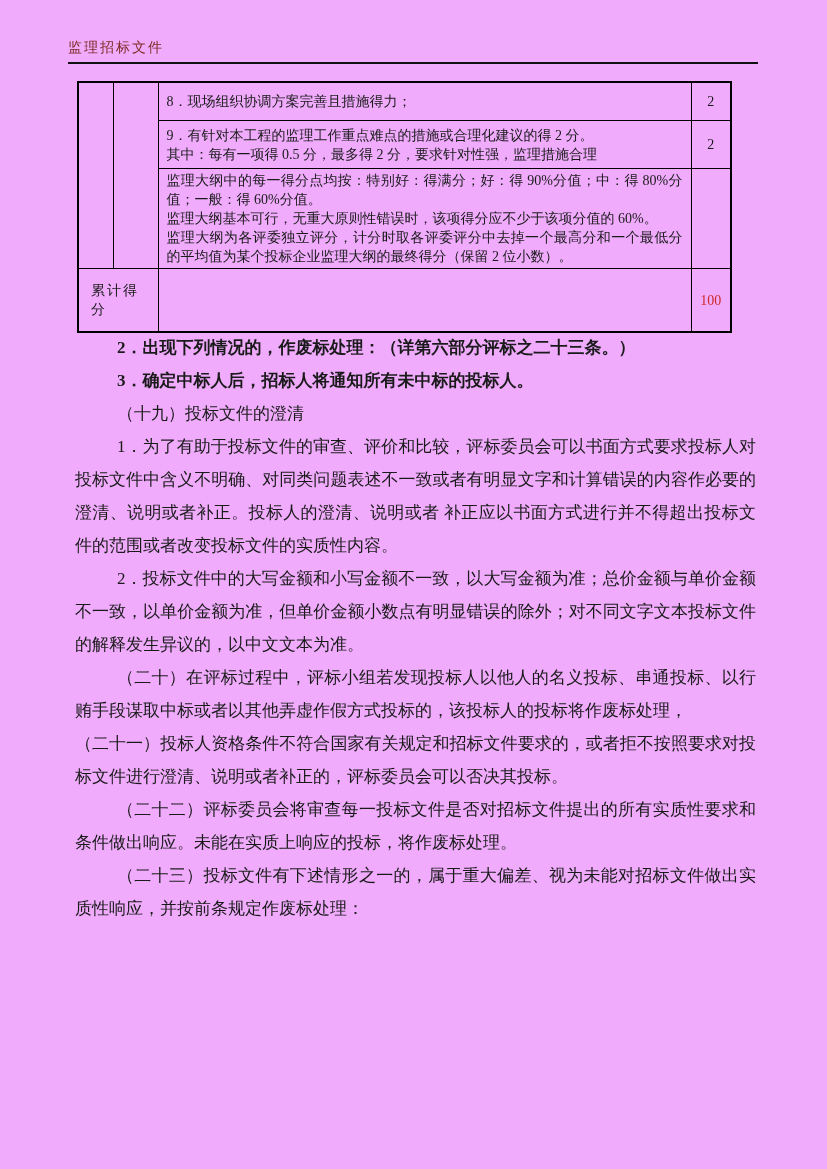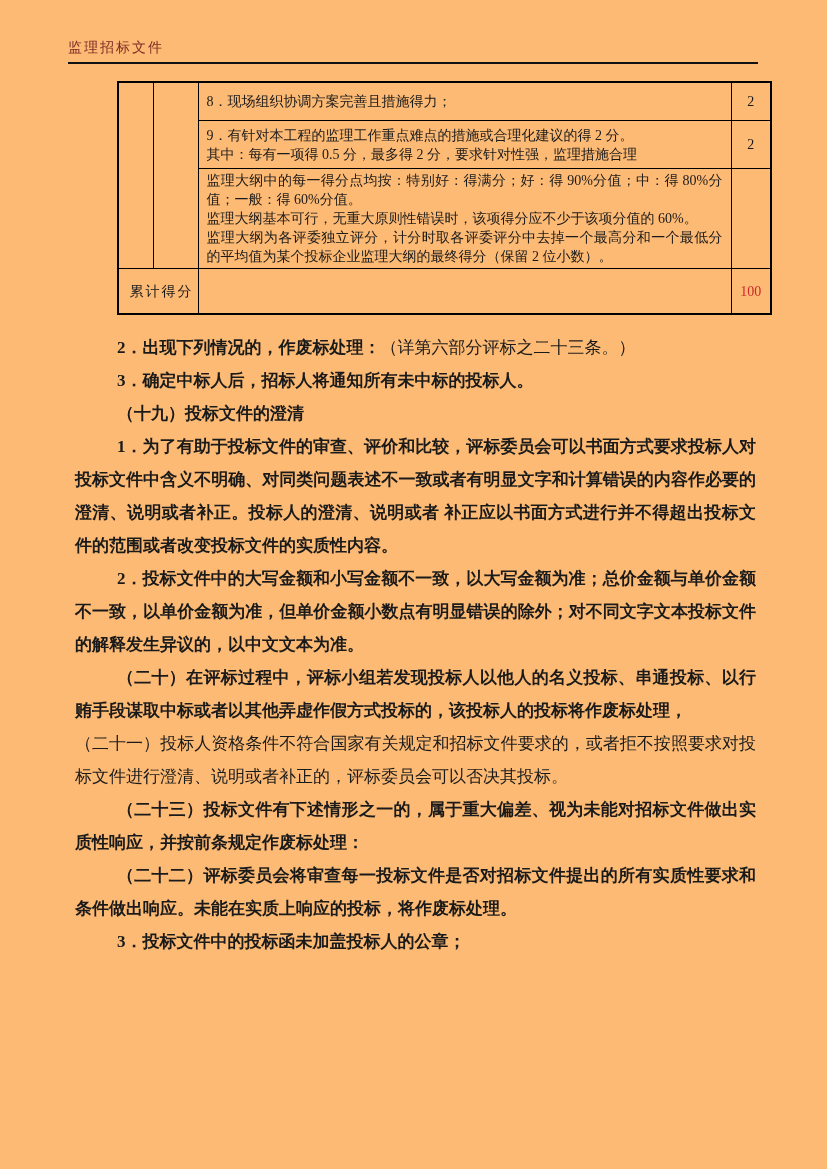--- a/index.html
+++ b/index.html
@@ -1,20 +1,20 @@
 <!DOCTYPE html>
 <html><head>
 <meta charset="utf-8">
 <style>
   html, body { margin: 0; padding: 0; background: #e9e9e9; }
   .page {
     position: relative;
     width: 827px;
     height: 1169px;
-    background: #fdba74;
+    background: #f0abfc;
     font-family: "Liberation Serif", "DejaVu Serif", serif;
     color: #1a1a1a;
     overflow: hidden;
   }
 
   
   .header {
     position: absolute;
     left: 68px;
     top: 38px;
@@ -29,61 +29,60 @@
 
   
   .score-table {
     position: absolute;
     left: 77px;
     top: 81px;
     width: 653px;
     border-collapse: collapse;
     table-layout: fixed;
     border: 2px solid #000;
-    margin-left: 40px;
   }
   .score-table td {
     border: 1px solid #000;
     font-size: 14px;
     line-height: 19px;
     padding: 2px 8px;
     vertical-align: middle;
     overflow: hidden;
   }
   .score-table .row-8 td   { height: 33px; }
   .score-table .row-9 td   { height: 43px; }
   .score-table .row-dg td  { height: 93px; }
   .score-table .row-tot td { height: 36px; }
   .score-table td.score-cell {
     text-align: center;
     padding: 0;
   }
   .score-table td.criterion-cell { text-align: justify; }
   .score-table td.total-label-cell {
-    text-align: right;
+    text-align: left;
     letter-spacing: 2px;
-    padding: 4px;
+    padding: 12px;
   }
   .dg-par { text-align: justify; }
 
   
   .doc-body {
     position: absolute;
     left: 75px;
     top: 331px;
     width: 681px;
     font-size: 17px;
     line-height: 33px;
     text-align: justify;
   }
   .doc-body p { margin: 0; padding: 0; }
-  .p-indent   { text-indent: 42px; font-weight: bold; }
+  .p-indent   { text-indent: 42px; }
   .p-noindent { text-indent: 0; }
   .p-bold     { font-weight: bold; text-indent: 42px; }
-  .norm       { font-weight: normal; }
+  .norm       { font-weight: bold; }
 </style>
 </head>
 <body>
 
 <div class="page">
 
   <div class="header">
     <span class="header-title" style="color: rgb(125, 43, 37);">监理招标文件</span>
   </div>
 
@@ -125,18 +124,17 @@
     </table>
 
   <div class="doc-body">
     <p class="p-bold"><span>2．出现下列情况的，作废标处理：</span><span class="norm">（详第六部分评标之二十三条。）</span></p>
     <p class="p-bold">3．确定中标人后，招标人将通知所有未中标的投标人。</p>
     <p class="p-indent">（十九）投标文件的澄清</p>
     <p class="p-indent">1．为了有助于投标文件的审查、评价和比较，评标委员会可以书面方式要求投标人对投标文件中含义不明确、对同类问题表述不一致或者有明显文字和计算错误的内容作必要的澄清、说明或者补正。投标人的澄清、说明或者 补正应以书面方式进行并不得超出投标文件的范围或者改变投标文件的实质性内容。</p>
     <p class="p-indent">2．投标文件中的大写金额和小写金额不一致，以大写金额为准；总价金额与单价金额不一致，以单价金额为准，但单价金额小数点有明显错误的除外；对不同文字文本投标文件的解释发生异议的，以中文文本为准。</p>
     <p class="p-indent">（二十）在评标过程中，评标小组若发现投标人以他人的名义投标、串通投标、以行贿手段谋取中标或者以其他弄虚作假方式投标的，该投标人的投标将作废标处理，</p>
     <p class="p-noindent">（二十一）投标人资格条件不符合国家有关规定和招标文件要求的，或者拒不按照要求对投标文件进行澄清、说明或者补正的，评标委员会可以否决其投标。</p>
+    <p class="p-indent">（二十二）评标委员会将审查每一投标文件是否对招标文件提出的所有实质性要求和条件做出响应。未能在实质上响应的投标，将作废标处理。</p>
     <p class="p-indent">（二十三）投标文件有下述情形之一的，属于重大偏差、视为未能对招标文件做出实质性响应，并按前条规定作废标处理：</p>
-    <p class="p-indent">（二十二）评标委员会将审查每一投标文件是否对招标文件提出的所有实质性要求和条件做出响应。未能在实质上响应的投标，将作废标处理。</p>
-    <p class="p-bold">3．投标文件中的投标函未加盖投标人的公章；</p>
   </div>
 
 </div>
 
 </body></html>

